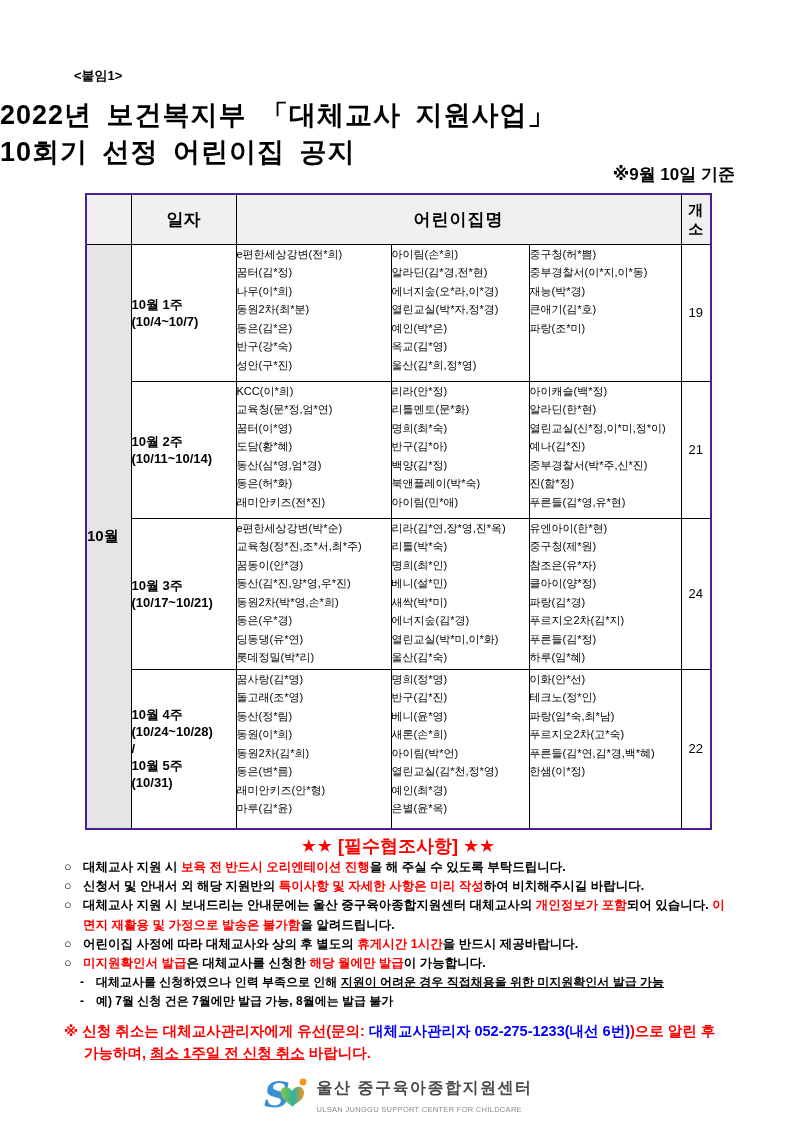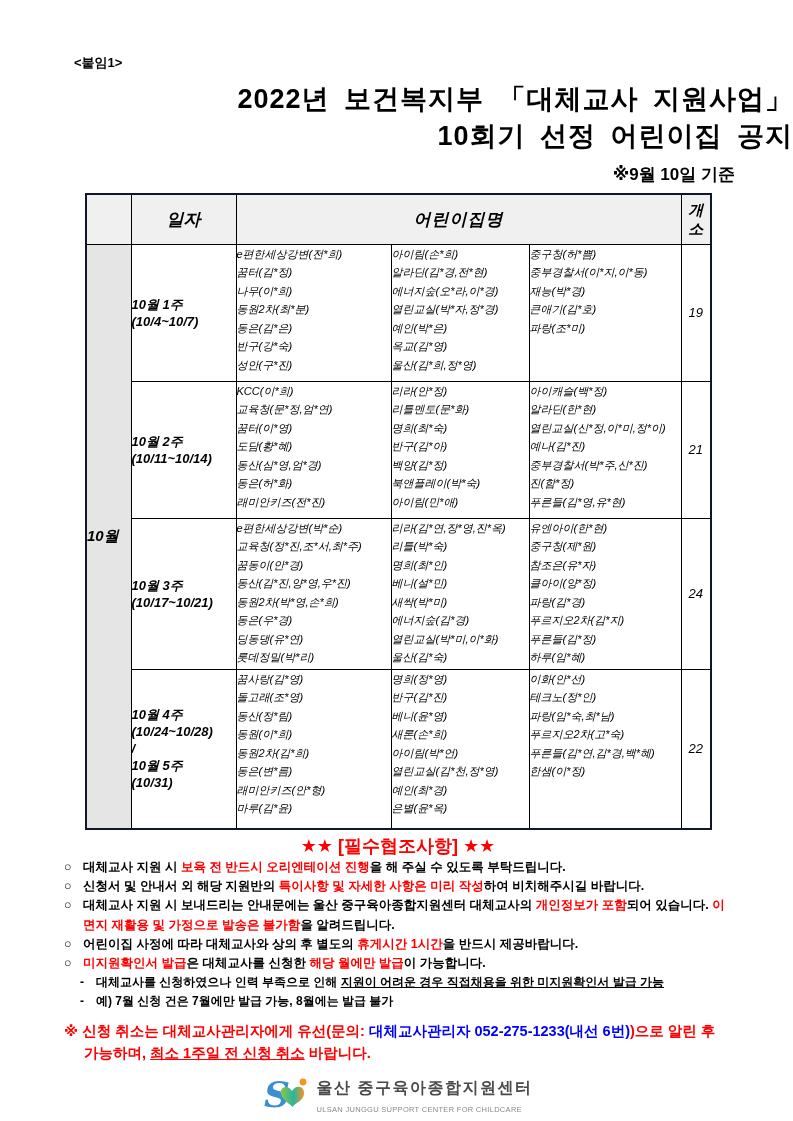--- a/index.html
+++ b/index.html
@@ -1,27 +1,27 @@
 <!DOCTYPE html>
 <html><head>
 <meta charset="utf-8">
 <style>
   html,body{margin:0;padding:0;}
   body{
     width:793px;height:1121px;background:#ffffff;position:relative;
     font-family:"Liberation Sans","DejaVu Sans",sans-serif;color:#000;
     overflow:hidden;
   }
-  .attachment{position:absolute;left:74px;top:54px;font-size:13px;font-weight:bold;}
-  .title{position:absolute;left:0;right:0;top:81px;text-align:right;
+  .attachment{position:absolute;left:74px;top:67px;font-size:13px;font-weight:bold;}
+  .title{position:absolute;left:0;right:0;top:97px;text-align:left;
     font-size:27px;font-weight:bold;line-height:37px;letter-spacing:1px;word-spacing:6px;}
   .date-note{position:absolute;right:58px;top:163px;font-size:17px;font-weight:bold;}
 
   .table-wrap{position:absolute;left:85px;top:193px;}
-  table.main{border-collapse:collapse;table-layout:fixed;border:2px solid #0f172a;font-style:italic;}
+  table.main{border-collapse:collapse;table-layout:fixed;border:2px solid #4c1d95;}
   table.main th,table.main td{border:1px solid #000;padding:0;}
   thead tr{height:50px;}
   thead th{background:#f0f0f0;font-weight:bold;border-bottom:2px solid #000;}
   th.h-date{font-size:17px;}
   th.h-name{font-size:17px;letter-spacing:1px;}
   th.h-count{font-size:15px;line-height:19px;word-break:break-all;padding:2px 0;}
   th.h-corner{background:#f0f0f0;}
   td.month-cell{background:#e5e5e5;font-weight:bold;font-size:15px;text-align:left;vertical-align:middle;}
   td.date-cell{font-weight:bold;font-size:13px;text-align:left;vertical-align:middle;line-height:17px;}
   td.name-cell{vertical-align:top;font-size:11px;line-height:18.5px;padding:4px 2px 0 7px;}

